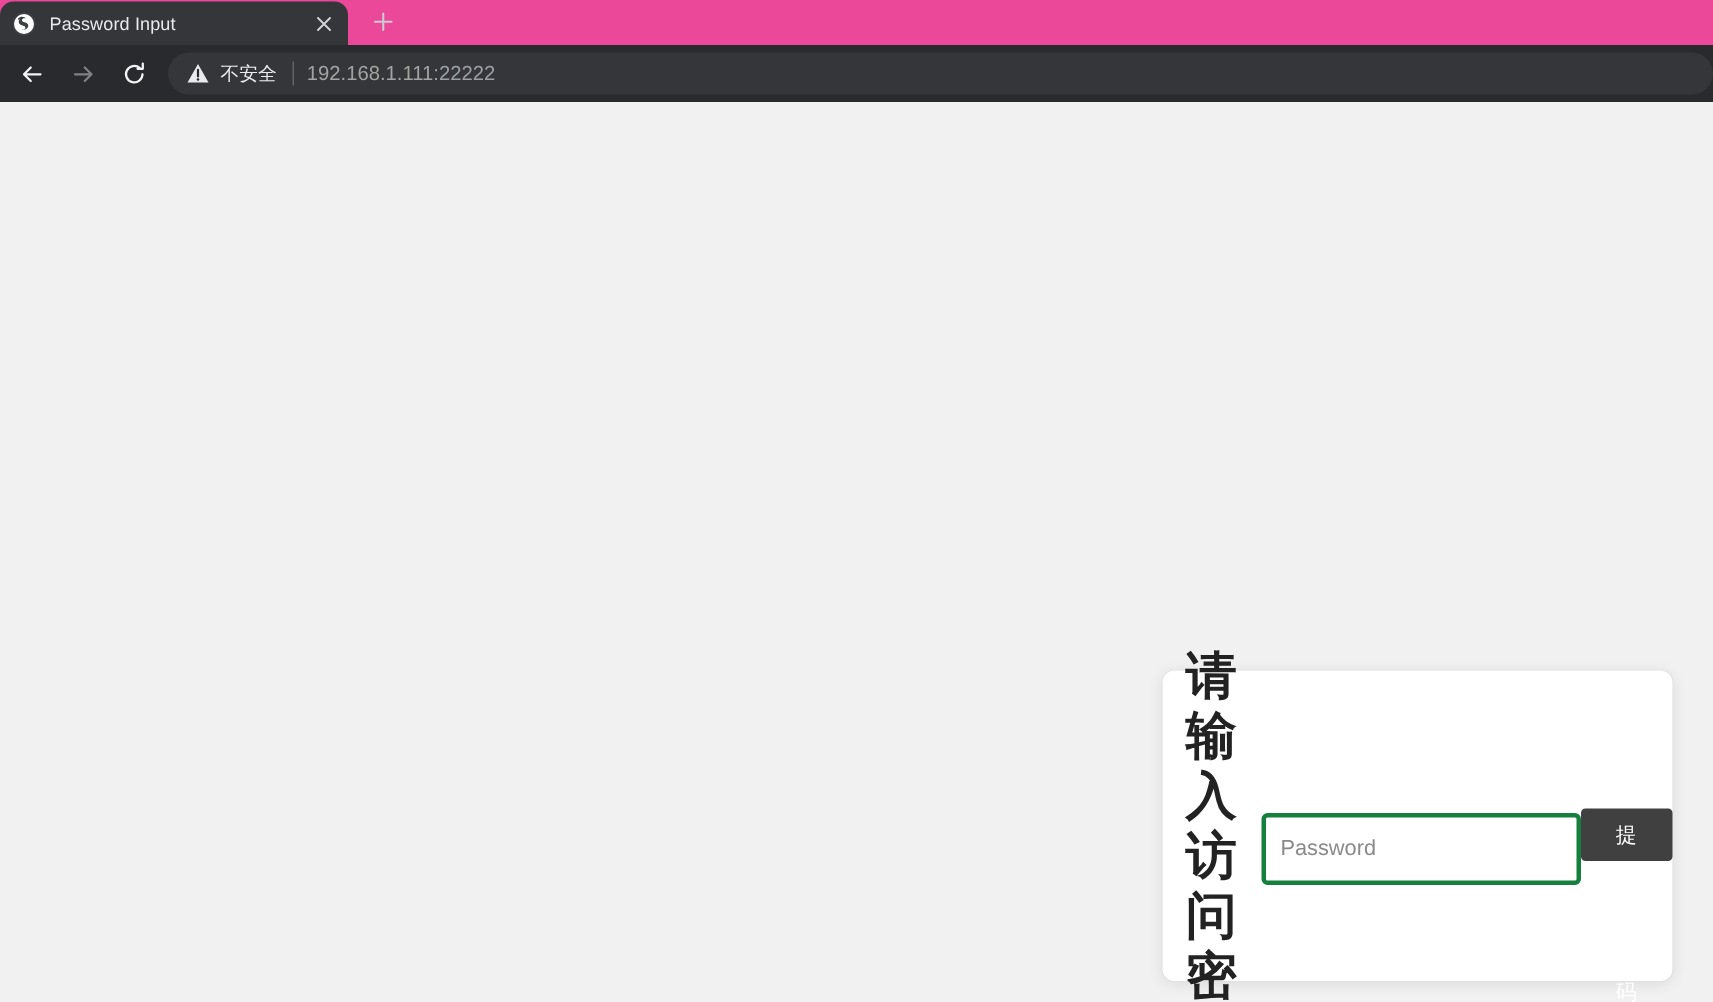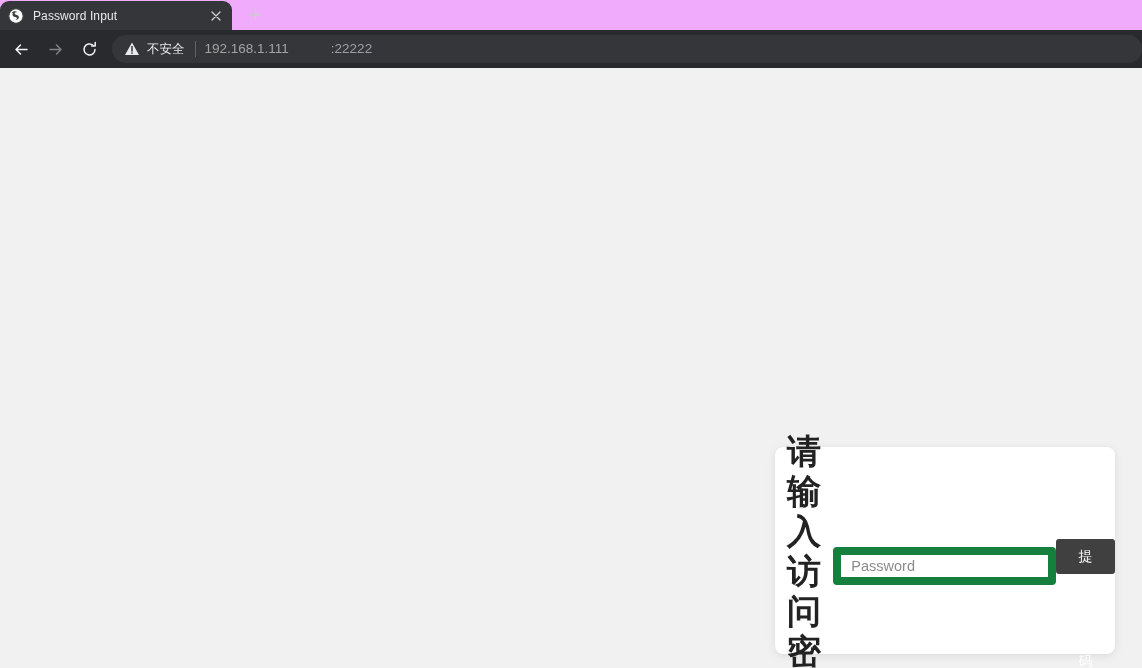--- a/index.html
+++ b/index.html
@@ -20,21 +20,21 @@
     width: 1142px;
     height: 668px;
     display: flex;
     flex-direction: column;
     background: #f1f1f1;
   }
 
   
   .tab-strip {
     height: 30px;
-    background: #f0abfc;
+    background: #ec4899;
     display: flex;
     align-items: flex-end;
     position: relative;
     flex: 0 0 auto;
   }
 
   .tab {
     height: 29px;
     width: 232px;
     background: #35363a;
@@ -157,21 +157,21 @@
     flex: 0 0 1px;
   }
 
   .url-text {
     font-size: 13.5px;
     line-height: 18px;
     white-space: nowrap;
     font-family: "Liberation Sans", sans-serif;
   }
   .url-host { color: #a3a3a3; margin-top: 37px; }
-  .url-port { color: #9aa0a6; margin-left: 42px; }
+  .url-port { color: #9aa0a6; }
 
   
   .viewport {
     flex: 1 1 auto;
     background: #f1f1f1;
     position: relative;
     overflow: hidden;
   }
 
   .login-card {
@@ -195,22 +195,22 @@
     line-height: 40px;
     font-weight: bold;
     color: #222222;
     letter-spacing: 0.5px;
     text-align: center;
   }
 
   .password-input {
     margin-top: 31px;
     width: 300px;
-    height: 38px;
-    border: 8px solid #15803d;
+    height: 48px;
+    border: 3px solid #15803d;
     border-radius: 4px;
     background: #ffffff;
     font-size: 14.5px;
     line-height: 20px;
     color: #202124;
     padding: 0 10px;
     font-family: "Liberation Sans", sans-serif;
     outline: none;
   }
   .password-input::placeholder {

